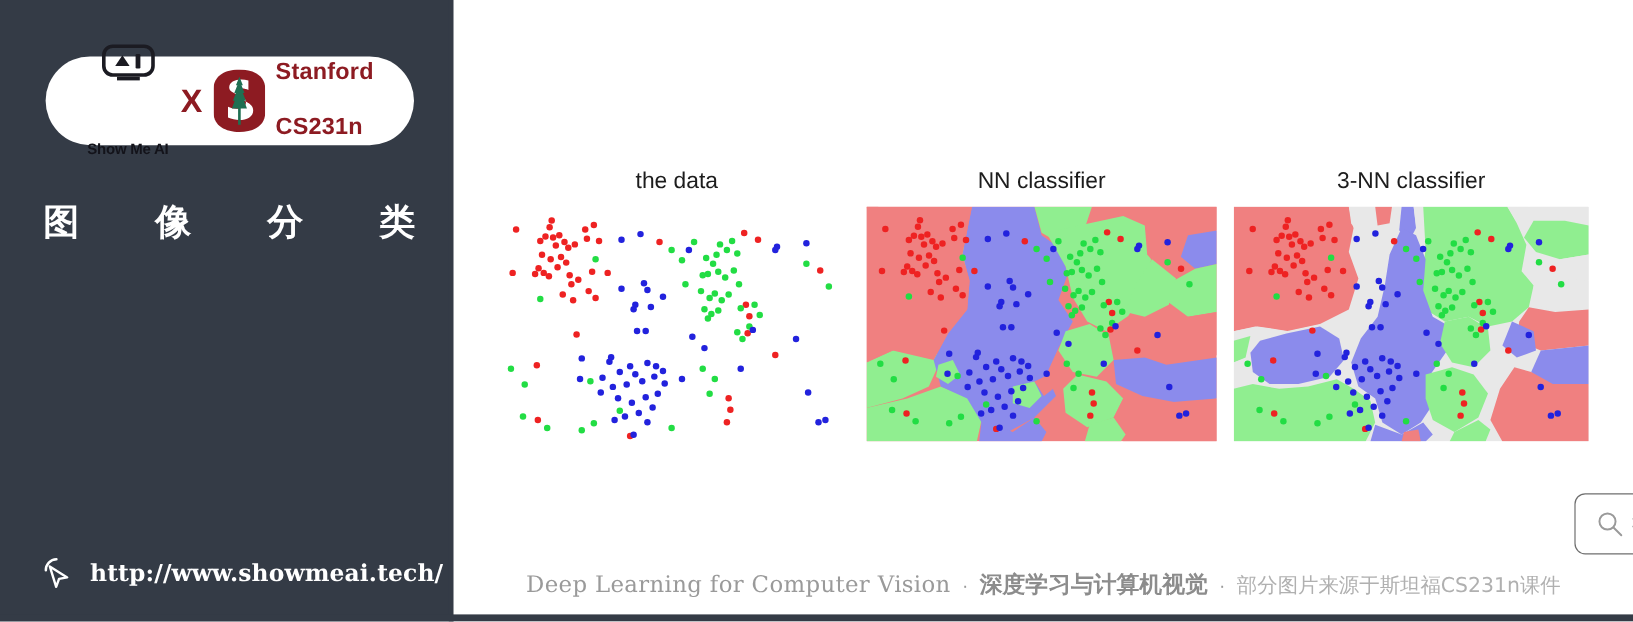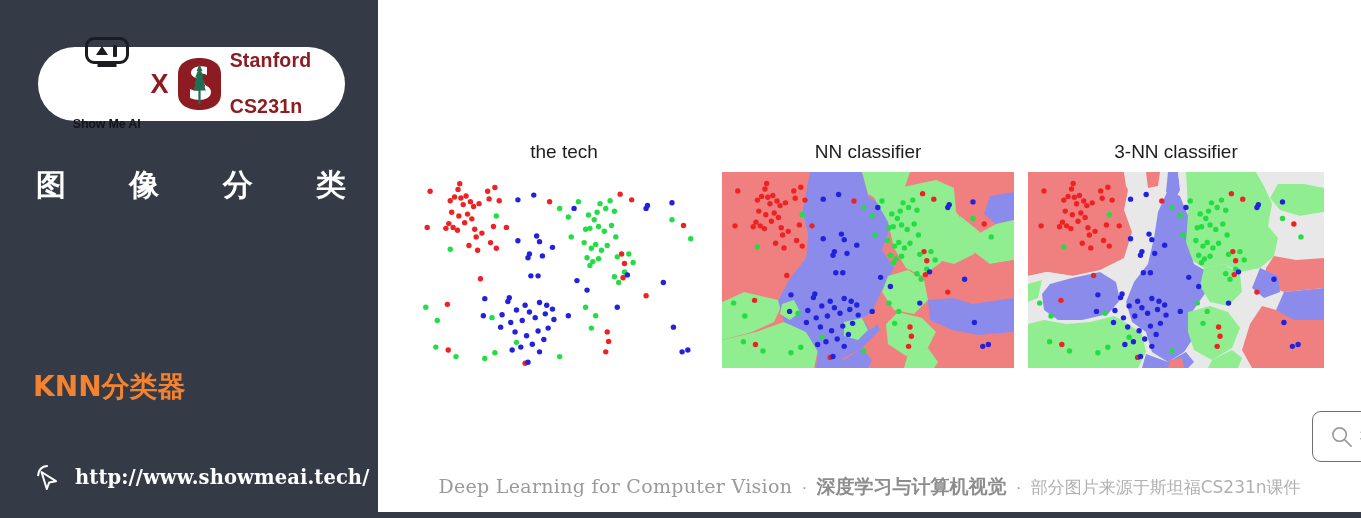--- a/index.html
+++ b/index.html
@@ -140,38 +140,37 @@
       </div>
     </div>
 
     <div class="title-cn">
       <span>图</span>
       <span>像</span>
       <span>分</span>
       <span>类</span>
     </div>
 
-    <div class="subtitle l2">KNN分类器</div>
 
     <div class="url-row">
       <svg class="cursor-icon" viewBox="0 0 30 30" xmlns="http://www.w3.org/2000/svg">
         <path d="M14 4 A9 9 0 0 0 5.2 13.2" stroke="#ffffff" stroke-width="2.1" fill="none" stroke-linecap="round"></path>
         <path d="M8.5 10 L23 19.2 L16.2 20.4 L13.8 27 Z" stroke="#ffffff" stroke-width="2" fill="none" stroke-linejoin="round"></path>
       </svg>
       <span class="url-text">http://www.showmeai.tech/</span>
     </div>
   </div>
   <div class="side-edge"></div>
 
   <div class="main">
 
     <div class="plots">
 
       <div class="panel" style="left:36px;top:141px;width:300px;">
-        <div class="panel-title">the tech</div>
+        <div class="panel-title">the data</div>
         <div class="plotbox" style="width:300px;height:202px;">
           <svg id="svg-data" viewBox="0 0 300 202" width="300" height="202" xmlns="http://www.w3.org/2000/svg">
             <rect x="0" y="0" width="300" height="202" fill="#ffffff"></rect>
             <g id="pts-data">
                 <circle cx="16.08" cy="19.30" r="2.7" fill="#ee2222"></circle>
                 <circle cx="45.74" cy="11.70" r="2.7" fill="#ee2222"></circle>
                 <circle cx="44.02" cy="17.40" r="2.7" fill="#ee2222"></circle>
                 <circle cx="36.24" cy="28.80" r="2.7" fill="#ee2222"></circle>
                 <circle cx="40.56" cy="25.00" r="2.7" fill="#ee2222"></circle>
                 <circle cx="46.90" cy="25.95" r="2.7" fill="#ee2222"></circle>

